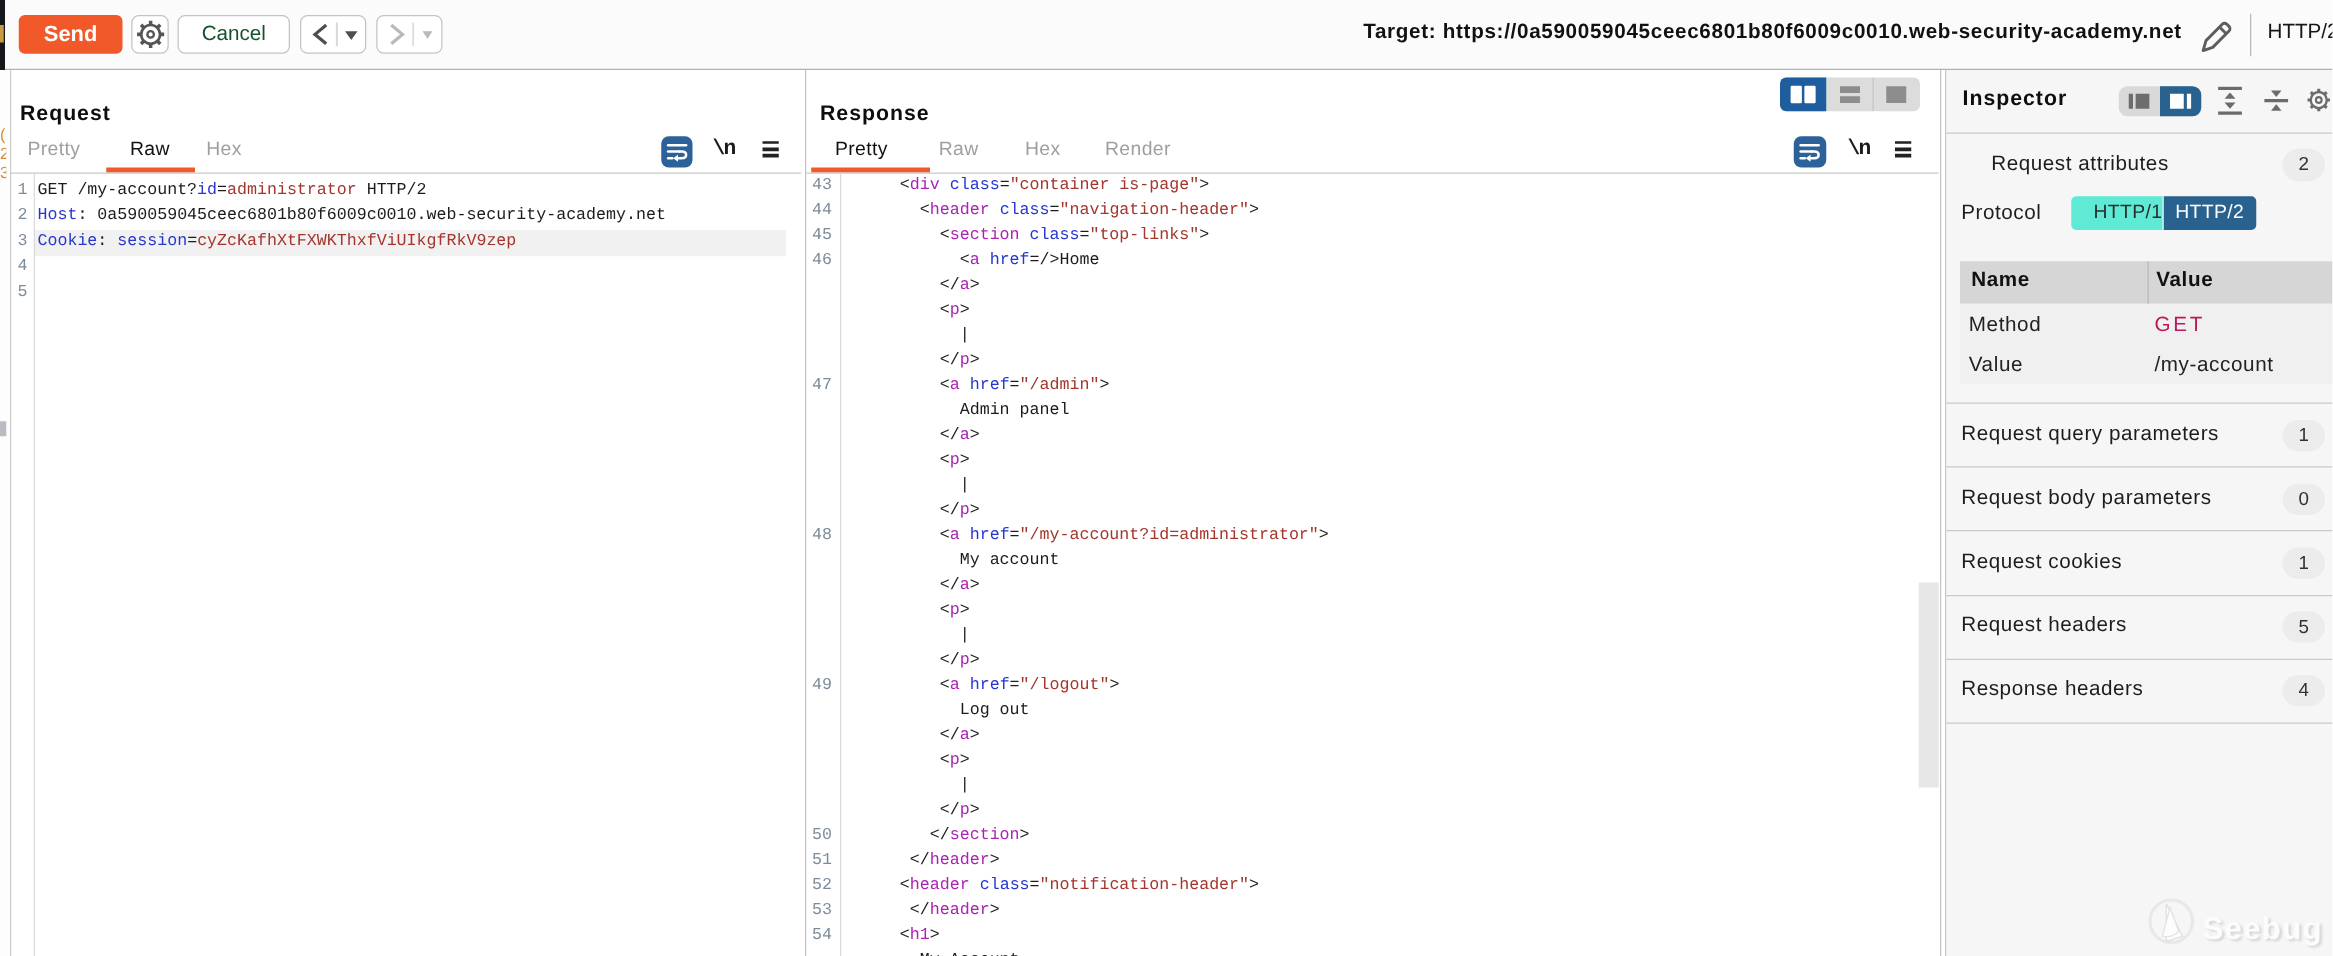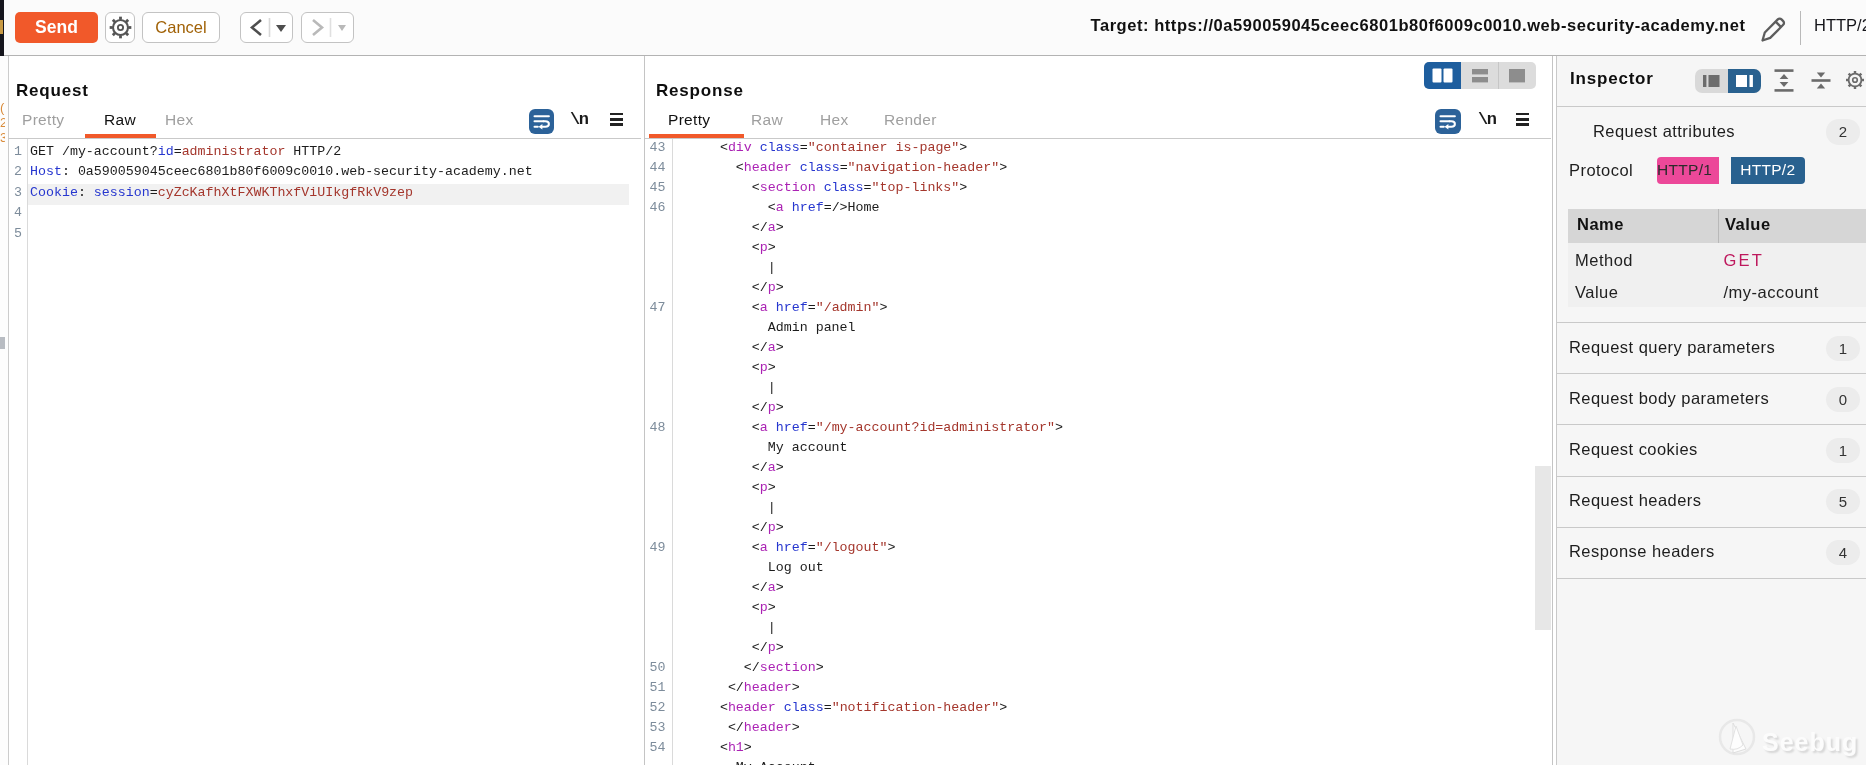--- a/index.html
+++ b/index.html
@@ -13,21 +13,21 @@
   .knum  { color:#7d8c9b; }
   pre { font-family:"Liberation Mono", monospace; }
 
   
   #blackstrip { left:0; top:0; width:3.5px; height:56px; background:#16161d; }
   #leftsliver { left:0; top:56px; width:8px; height:709px; background:#fdfdfd; }
   #toolbar { left:3.5px; top:0; width:1862.5px; height:55.5px; background:#fbfbfb; border-bottom:1.2px solid #b3b3b3; }
   .tbtn { position:absolute; top:12px; height:31px; background:#fff; border:1.3px solid #c3c3c3; border-radius:6px; }
   #sendbtn { left:15px; top:12px; width:83px; height:31px; position:absolute; background:#f1592a; border-radius:5px; color:#fff; font-weight:bold; font-size:17.5px; text-align:center; line-height:30px; }
   #gearbtn { left:105px; width:30px; }
-  #cancelbtn { left:142px; width:78px; color:#a16207; font-size:16.5px; text-align:center; line-height:28px; }
+  #cancelbtn { left:142px; width:90px; color:#14532d; font-size:16.5px; text-align:center; line-height:28px; }
   #backbtn { left:240px; width:53px; }
   #fwdbtn  { left:301px; width:53px; }
   #targettext { right:120.5px; top:16px; font-size:16.5px; font-weight:bold; color:#111; letter-spacing:0.55px; }
   #tdivider { left:1800px; top:11px; width:1.2px; height:34px; background:#b9b9b9; }
   #httplabel { left:1814px; top:15.5px; font-size:16.5px; color:#15151a; }
 
   
   #reqpane-border-l { left:8px; top:56px; width:1px; height:709px; background:#cccccc; }
   #resp-border-l { left:644px; top:56px; width:1.2px; height:709px; background:#c4c4c4; }
   #resp-border-r { left:1551.5px; top:56px; width:1.2px; height:709px; background:#c4c4c4; }
@@ -162,21 +162,21 @@
        My Account</pre>
 <div class="abs" id="respscroll" style="left:1535px; top:466px; width:15.5px; height:164px; background:#e7e7e7;"></div>
 
 <div class="abs" id="inspector"></div>
 <div class="abs" id="insp-border-l"></div>
 <div class="abs panetitle" style="left:1570px; top:68.5px;">Inspector</div>
 <div class="isep" style="top:106px;"></div>
 <div class="ilabel" style="top:122px;margin-left:24px;">Request attributes</div>
 <div class="badge" style="top:119px;">2</div>
 <div class="ilabel" style="top:161px;">Protocol</div>
-<div class="abs" style="left:1657px; top:157px; width:62px; height:26.5px; background:#ec4899; border-radius:4px 0 0 4px; color:#2b2b2b; font-size:15.5px; letter-spacing:0.3px; text-align:left; line-height:26.5px;">HTTP/1</div>
+<div class="abs" style="left:1657px; top:157px; width:73px; height:26.5px; background:#5eead4; border-radius:4px 0 0 4px; color:#2b2b2b; font-size:15.5px; letter-spacing:0.3px; text-align:right; line-height:26.5px;">HTTP/1</div>
 <div class="abs" style="left:1731px; top:157px; width:73.5px; height:26.5px; background:#29618f; border-radius:0 4px 4px 0; color:#fff; font-size:15.5px; letter-spacing:0.3px; text-align:center; line-height:26.5px;">HTTP/2</div>
 <div class="abs" style="left:1568px; top:208.8px; width:298px; height:34.3px; background:#d6d6d6;"></div>
 <div class="abs" style="left:1568px; top:243.1px; width:298px; height:64.4px; background:#f0f0f0;"></div>
 <div class="abs" style="left:1718.4px; top:208.8px; width:1px; height:34.3px; background:#b9b9b9;"></div>
 <div class="abs" style="left:1577px; top:215px; font-size:16.5px; font-weight:bold; color:#111; letter-spacing:0.5px;">Name</div>
 <div class="abs" style="left:1725px; top:215px; font-size:16.5px; font-weight:bold; color:#111; letter-spacing:0.5px;">Value</div>
 <div class="abs" style="left:1575px; top:250.5px; font-size:16.5px; color:#222; letter-spacing:0.5px;">Method</div>
 <div class="abs" style="left:1723.5px; top:250.5px; font-size:16.5px; color:#be185d; letter-spacing:2.2px;">GET</div>
 <div class="abs" style="left:1575px; top:282.5px; font-size:16.5px; color:#222; letter-spacing:0.5px;">Value</div>
 <div class="abs" style="left:1723.5px; top:282.5px; font-size:16.5px; color:#222; letter-spacing:0.5px;">/my-account</div>

